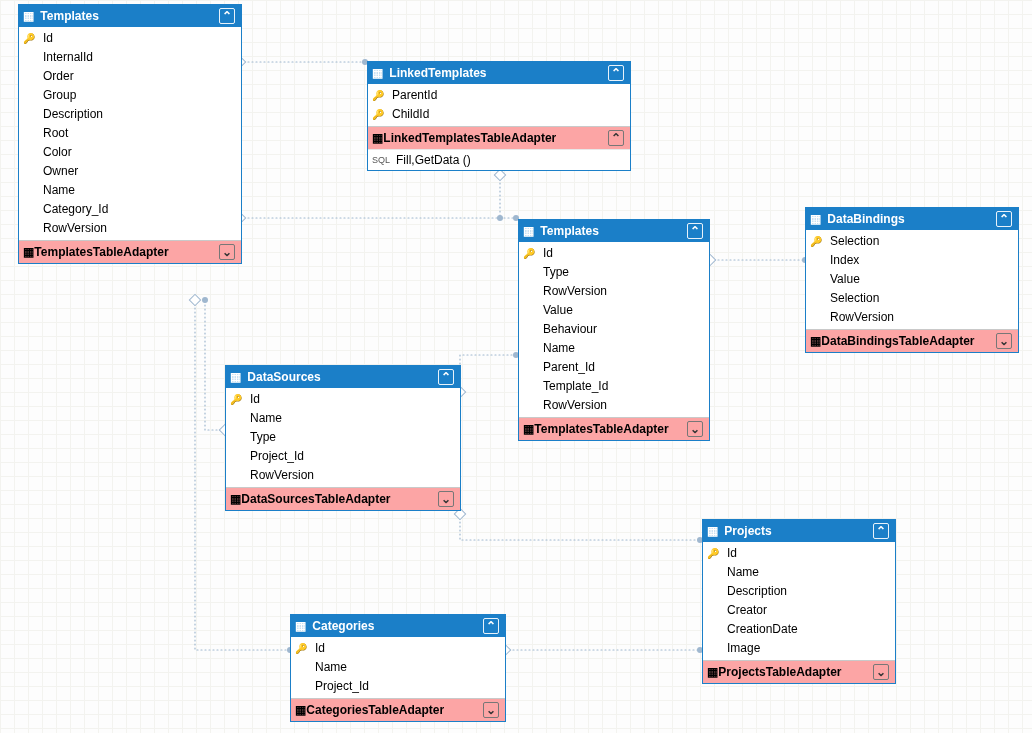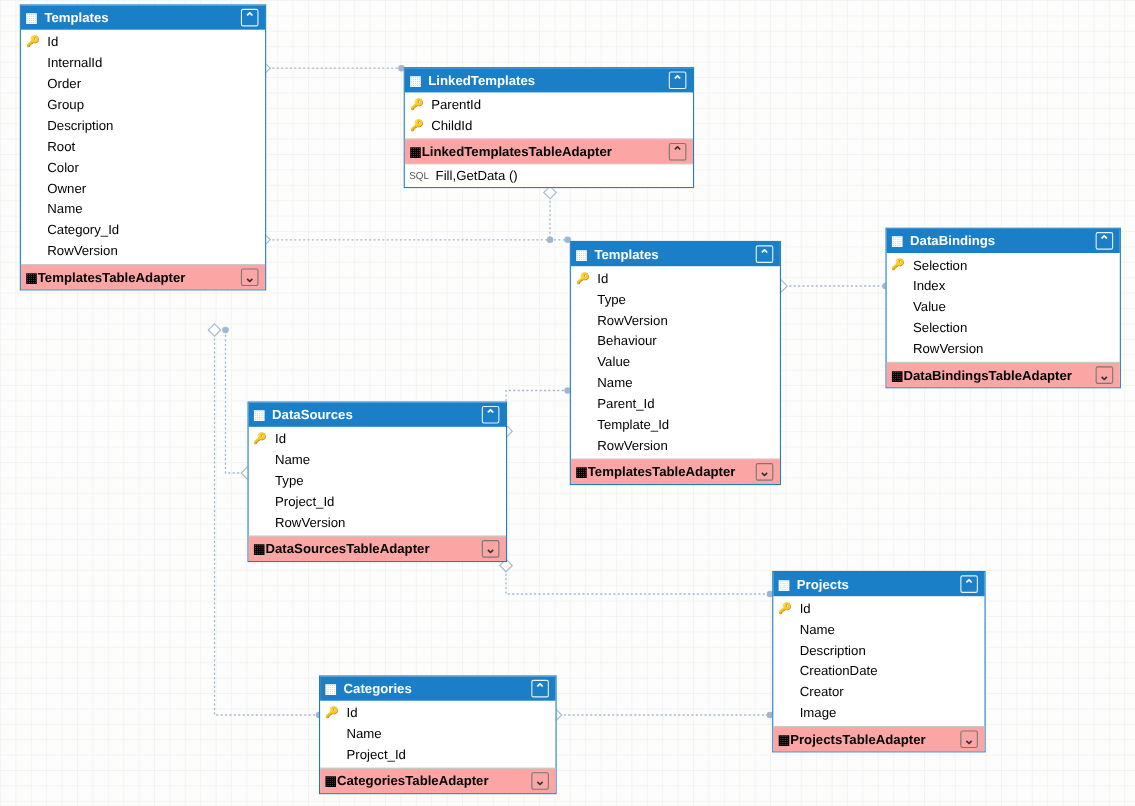--- a/index.html
+++ b/index.html
@@ -169,76 +169,76 @@
         <div class="row">
           <span class="ic key"></span>
           <span>Type</span>
         </div>
         <div class="row">
           <span class="ic key"></span>
           <span>RowVersion</span>
         </div>
         <div class="row">
           <span class="ic key"></span>
+          <span>Value</span>
+        </div>
+        <div class="row">
+          <span class="ic key"></span>
           <span>Behaviour</span>
         </div>
         <div class="row">
           <span class="ic key"></span>
+          <span>Name</span>
+        </div>
+        <div class="row">
+          <span class="ic key"></span>
+          <span>Parent_Id</span>
+        </div>
+        <div class="row">
+          <span class="ic key"></span>
+          <span>Template_Id</span>
+        </div>
+        <div class="row">
+          <span class="ic key"></span>
+          <span>RowVersion</span>
+        </div>
+      </div>
+  <div class="footer">
+    <span class="tleft"><span>▦</span><span>TemplatesTableAdapter</span></span>
+    <span class="chev dark">⌄</span>
+  </div>
+</div>
+
+<div class="entity" style="left:805px;top:207px;width:212px;">
+  <div class="title">
+    <span class="tleft">
+          <span>▦</span>
+          <span>DataBindings</span>
+        </span>
+    <span class="chev">⌃</span>
+  </div>
+  <div class="rows" id="databindings-rows">
+        <div class="row">
+          <span class="ic key" style="font-size: 10px;">🔑</span>
+          <span>Selection</span>
+        </div>
+        <div class="row">
+          <span class="ic key"></span>
+          <span>Index</span>
+        </div>
+        <div class="row">
+          <span class="ic key"></span>
           <span>Value</span>
         </div>
         <div class="row">
           <span class="ic key"></span>
-          <span>Name</span>
-        </div>
-        <div class="row">
-          <span class="ic key"></span>
-          <span>Parent_Id</span>
-        </div>
-        <div class="row">
-          <span class="ic key"></span>
-          <span>Template_Id</span>
-        </div>
-        <div class="row">
-          <span class="ic key"></span>
-          <span>RowVersion</span>
-        </div>
-      </div>
-  <div class="footer">
-    <span class="tleft"><span>▦</span><span>TemplatesTableAdapter</span></span>
-    <span class="chev dark">⌄</span>
-  </div>
-</div>
-
-<div class="entity" style="left:805px;top:207px;width:212px;">
-  <div class="title">
-    <span class="tleft">
-          <span>▦</span>
-          <span>DataBindings</span>
-        </span>
-    <span class="chev">⌃</span>
-  </div>
-  <div class="rows" id="databindings-rows">
-        <div class="row">
-          <span class="ic key" style="font-size: 10px;">🔑</span>
           <span>Selection</span>
         </div>
         <div class="row">
           <span class="ic key"></span>
-          <span>Index</span>
-        </div>
-        <div class="row">
-          <span class="ic key"></span>
-          <span>Value</span>
-        </div>
-        <div class="row">
-          <span class="ic key"></span>
-          <span>Selection</span>
-        </div>
-        <div class="row">
-          <span class="ic key"></span>
           <span>RowVersion</span>
         </div>
       </div>
   <div class="footer">
     <span class="tleft"><span>▦</span><span>DataBindingsTableAdapter</span></span>
     <span class="chev dark">⌄</span>
   </div>
 </div>
 
 <div class="entity" style="left:225px;top:365px;width:234px;">
@@ -321,28 +321,28 @@
         <div class="row">
           <span class="ic key"></span>
           <span>Name</span>
         </div>
         <div class="row">
           <span class="ic key"></span>
           <span>Description</span>
         </div>
         <div class="row">
           <span class="ic key"></span>
+          <span>Creator</span>
+        </div>
+        <div class="row">
+          <span class="ic key"></span>
           <span>CreationDate</span>
         </div>
         <div class="row">
           <span class="ic key"></span>
-          <span>Creator</span>
-        </div>
-        <div class="row">
-          <span class="ic key"></span>
           <span>Image</span>
         </div>
       </div>
   <div class="footer">
     <span class="tleft"><span>▦</span><span>ProjectsTableAdapter</span></span>
     <span class="chev dark">⌄</span>
   </div>
 </div>
 
 </div>

